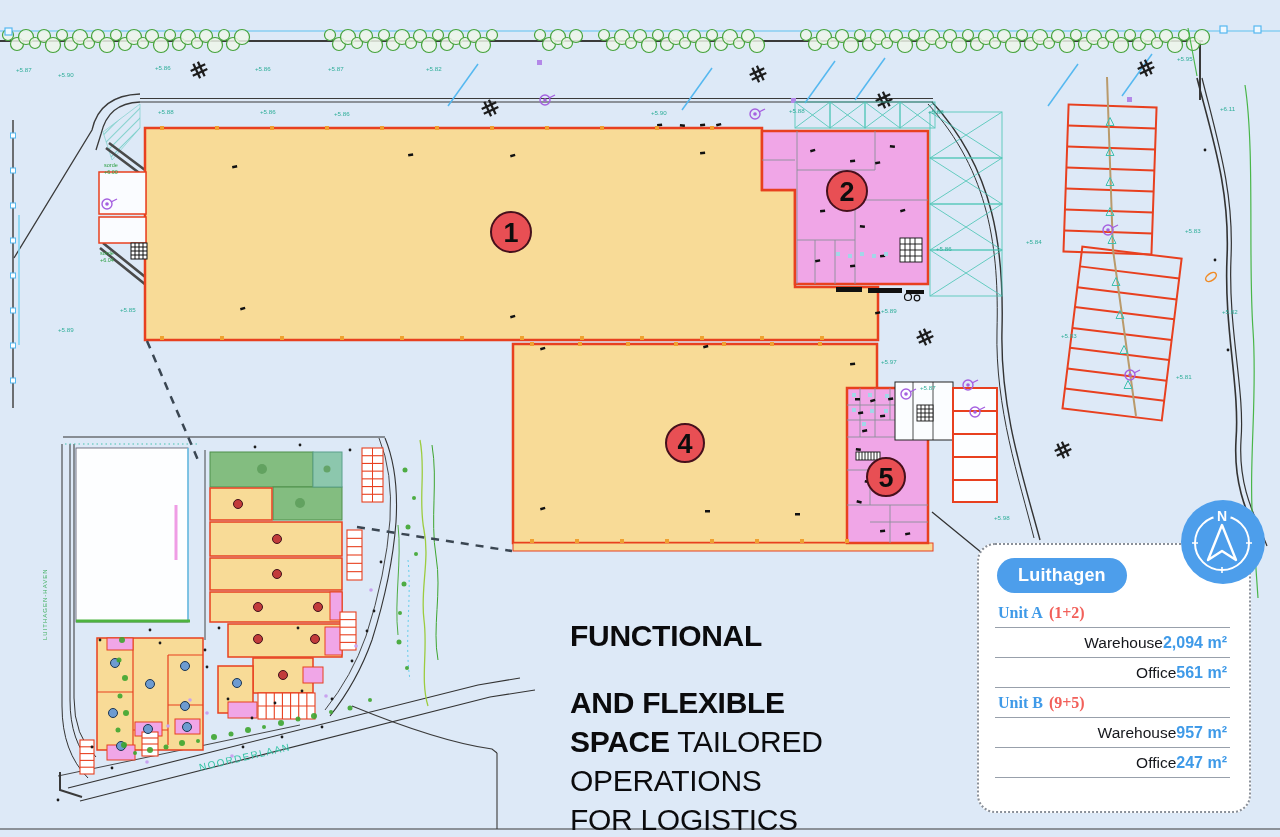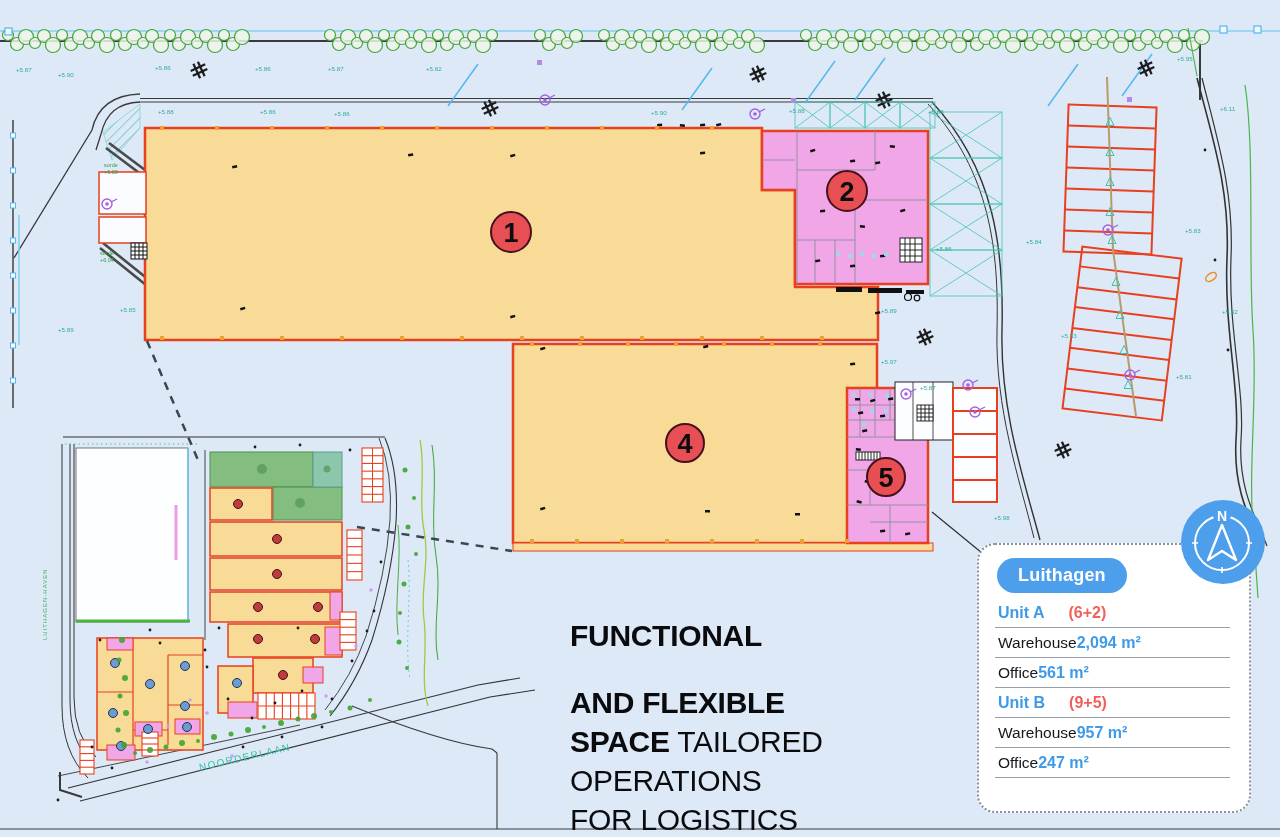--- a/index.html
+++ b/index.html
@@ -9,25 +9,25 @@
   
   #headline{position:absolute;left:570px;top:588px;width:280px;z-index:4;
             color:#0b0b0d;font-size:30px;line-height:39px;letter-spacing:-0.3px;}
   #headline .b{font-weight:700;margin-top:28px;}
   
   #infocard{position:absolute;left:977px;top:543px;width:274px;height:270px;box-sizing:border-box;
             background:#ffffff;border:2px dotted #8a9099;border-radius:18px;z-index:5;
             padding:12px 19px 8px 16px;}
   .pill{display:inline-block;background:#4d9eeb;color:#fff;font-weight:700;font-size:18px;
         padding:7px 21px;border-radius:22px;margin:1px 0 5px 2px;letter-spacing:.2px;}
-  .row{display:flex;justify-content:flex-start;align-items:center;
+  .row{display:flex;justify-content:flex-end;align-items:center;
        border-bottom:1.5px solid #98a0ab;padding:6px 3px 5px 3px;font-size:15.5px;}
   .row .rl{color:#15171c;}
   .row .rv{color:#3f9ae8;font-weight:700;font-size:16px;}
-  .row.unit{justify-content:flex-start;gap:24px;}
+  .row.unit{justify-content:flex-start;gap:6px;font-family:Liberation Serif, serif;}
   .uname{color:#3f9ae8;font-weight:700;font-size:16px;}
   .ubld{color:#f2605a;font-weight:700;font-size:16px;}
   
   #compass{position:absolute;left:1181px;top:500px;width:84px;height:84px;border-radius:50%;
            background:#4d9eeb;z-index:6;}
 </style>
 </head>
 <body>
 
 <div id="stage">
@@ -780,21 +780,21 @@
   <div class="b">AND FLEXIBLE</div>
   <div><span class="b">SPACE</span><span> TAILORED</span></div>
   <div>OPERATIONS</div>
   <div>FOR LOGISTICS</div>
 </div>
 
 <div id="infocard">
   <div class="pill">Luithagen</div>
   <div class="row unit">
     <span class="uname">Unit A</span>
-    <span class="ubld">(6+2)</span>
+    <span class="ubld">(1+2)</span>
   </div>
   <div class="row">
     <span class="rl">Warehouse</span>
     <span class="rv">2,094 m²</span>
   </div>
   <div class="row">
     <span class="rl">Office</span>
     <span class="rv">561 m²</span>
   </div>
   <div class="row unit">

